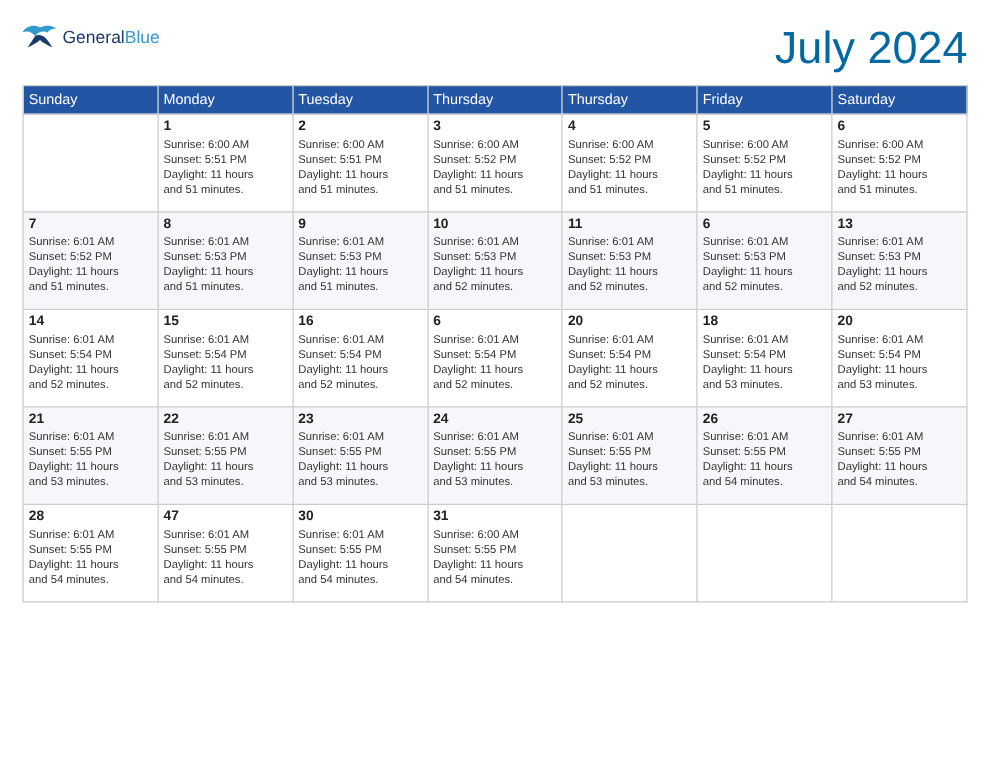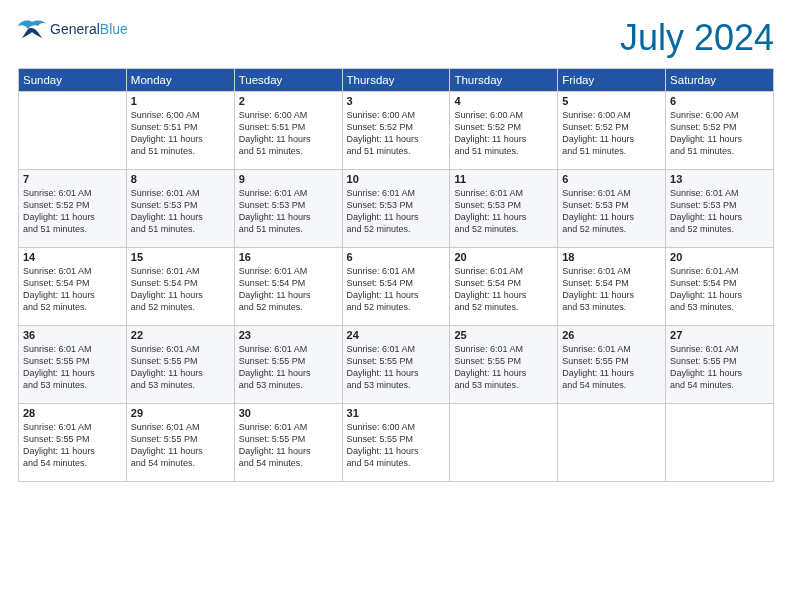--- a/index.html
+++ b/index.html
@@ -256,21 +256,21 @@
           <td>
             <span class="day-num">20</span>
             <div class="day-info" style="white-space: pre-line;">Sunrise: 6:01 AM
 Sunset: 5:54 PM
 Daylight: 11 hours
 and 53 minutes.</div>
           </td>
         </tr>
         <tr>
           <td>
-            <span class="day-num">36</span>
+            <span class="day-num">21</span>
             <div class="day-info" style="white-space: pre-line;">Sunrise: 6:01 AM
 Sunset: 5:55 PM
 Daylight: 11 hours
 and 53 minutes.</div>
           </td>
           <td>
             <span class="day-num">22</span>
             <div class="day-info" style="white-space: pre-line;">Sunrise: 6:01 AM
 Sunset: 5:55 PM
 Daylight: 11 hours
@@ -314,21 +314,21 @@
         </tr>
         <tr>
           <td>
             <span class="day-num">28</span>
             <div class="day-info" style="white-space: pre-line;">Sunrise: 6:01 AM
 Sunset: 5:55 PM
 Daylight: 11 hours
 and 54 minutes.</div>
           </td>
           <td>
-            <span class="day-num">29</span>
+            <span class="day-num">47</span>
             <div class="day-info" style="white-space: pre-line;">Sunrise: 6:01 AM
 Sunset: 5:55 PM
 Daylight: 11 hours
 and 54 minutes.</div>
           </td>
           <td>
             <span class="day-num">30</span>
             <div class="day-info" style="white-space: pre-line;">Sunrise: 6:01 AM
 Sunset: 5:55 PM
 Daylight: 11 hours

